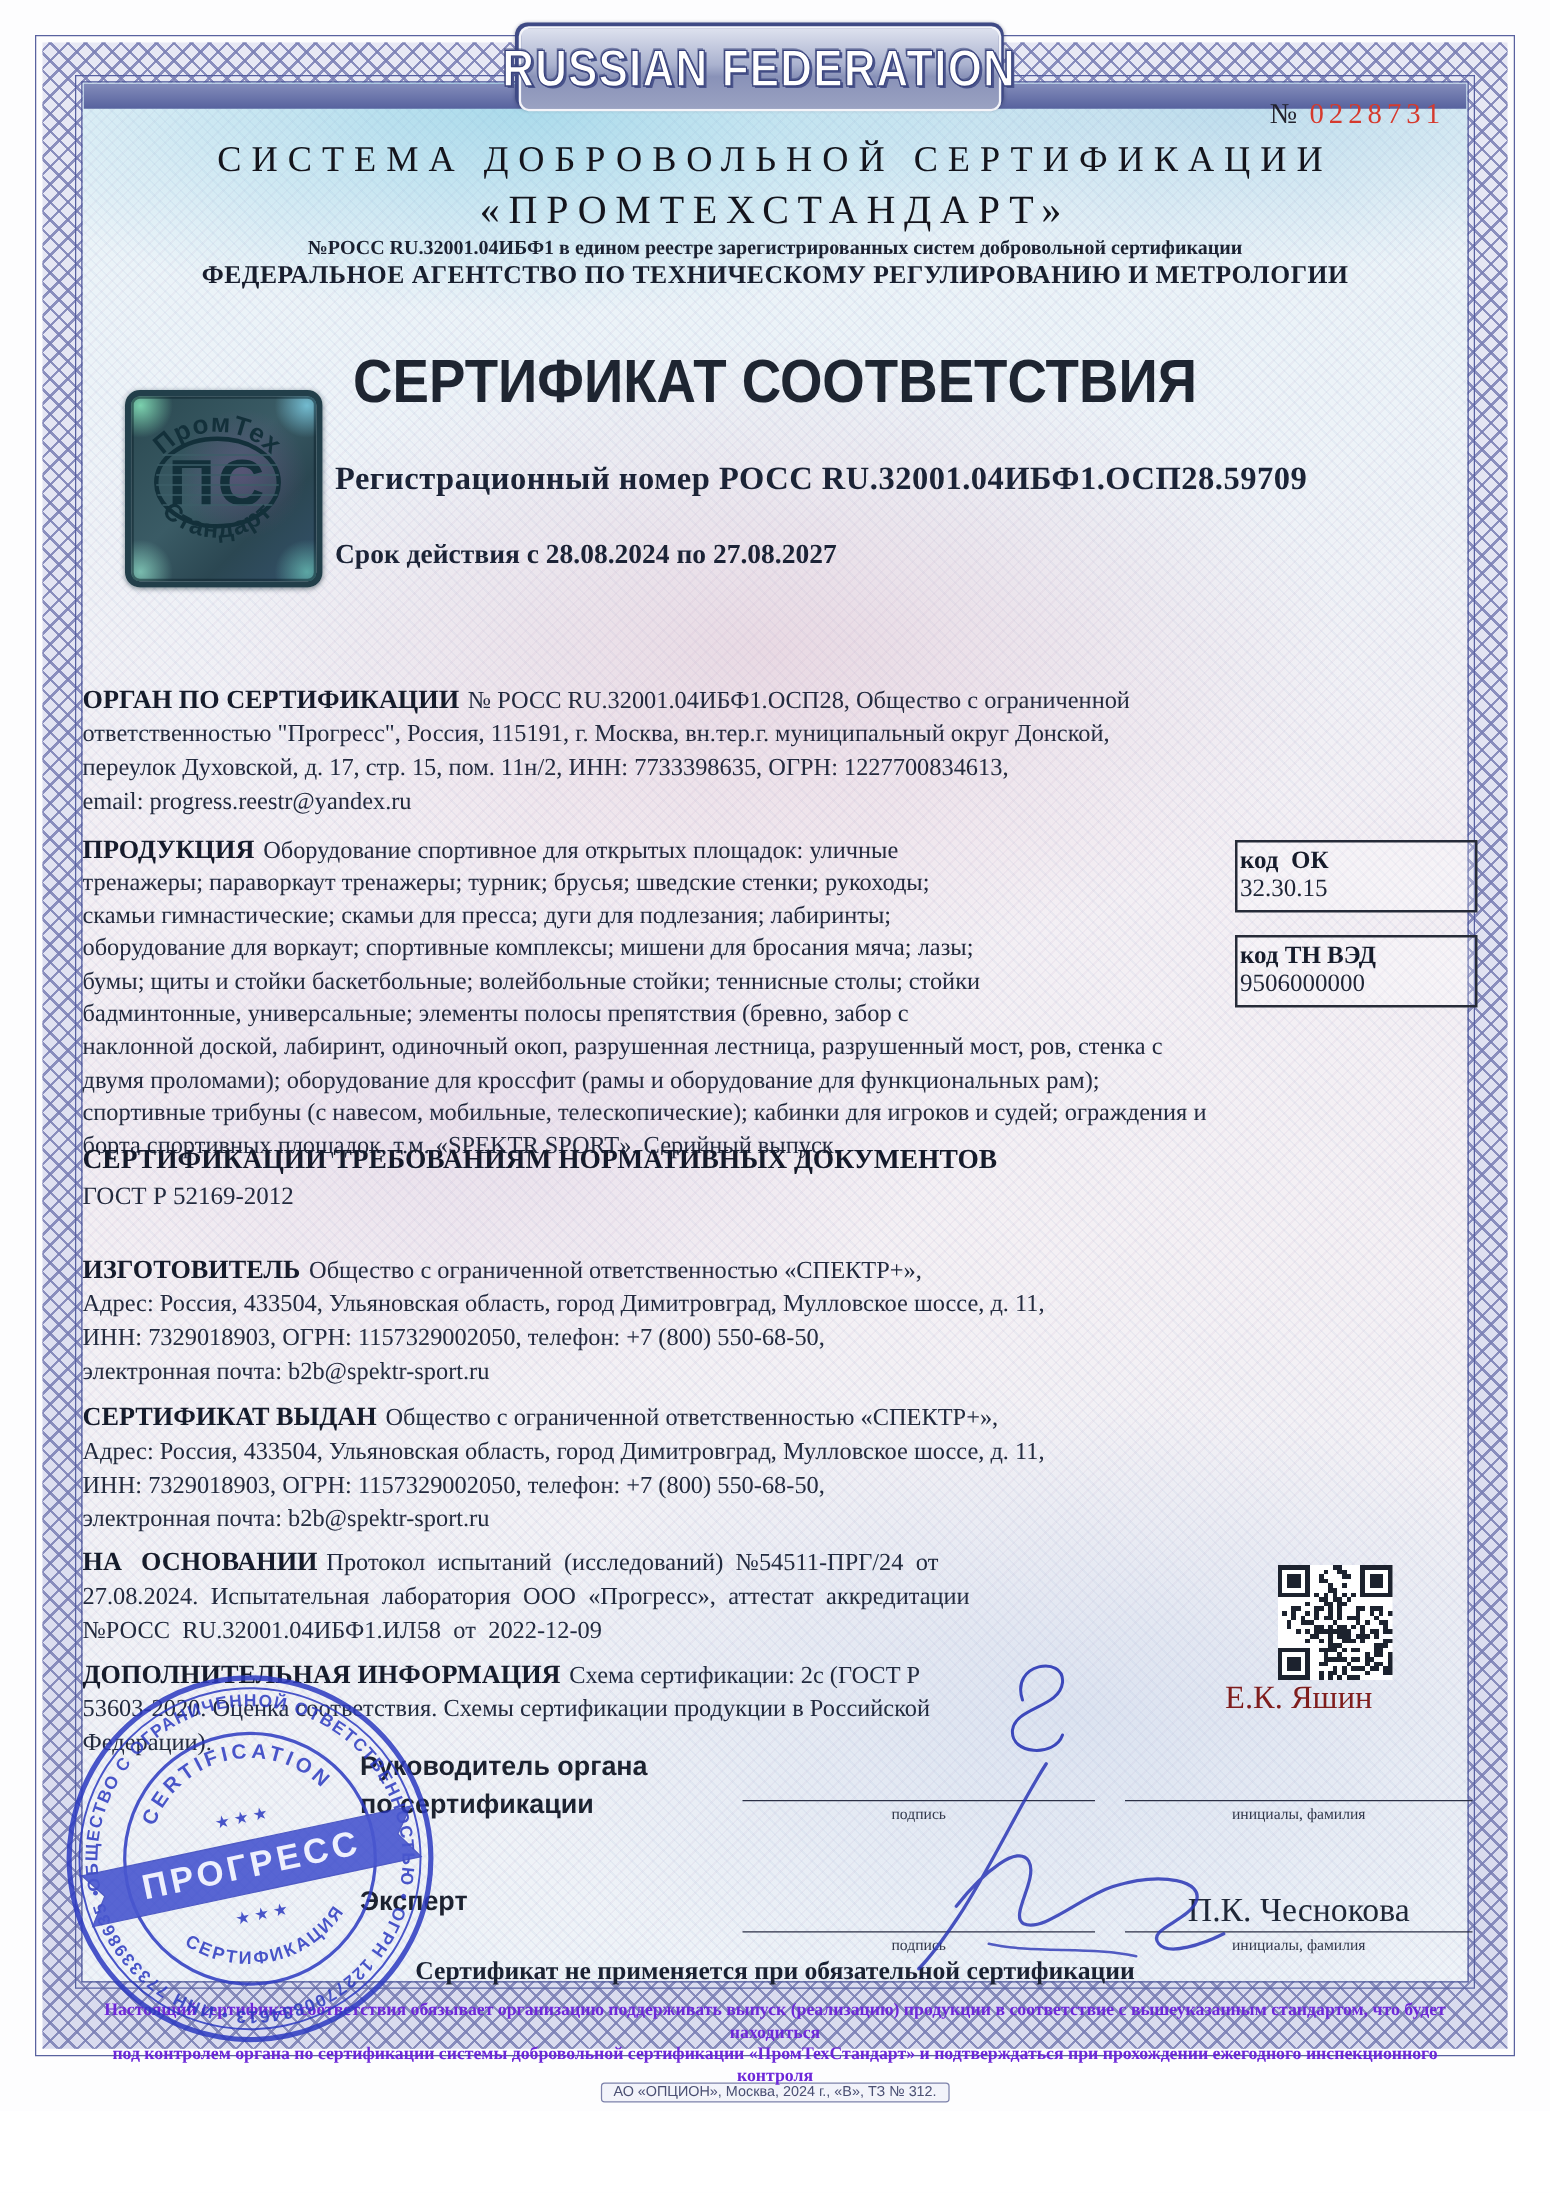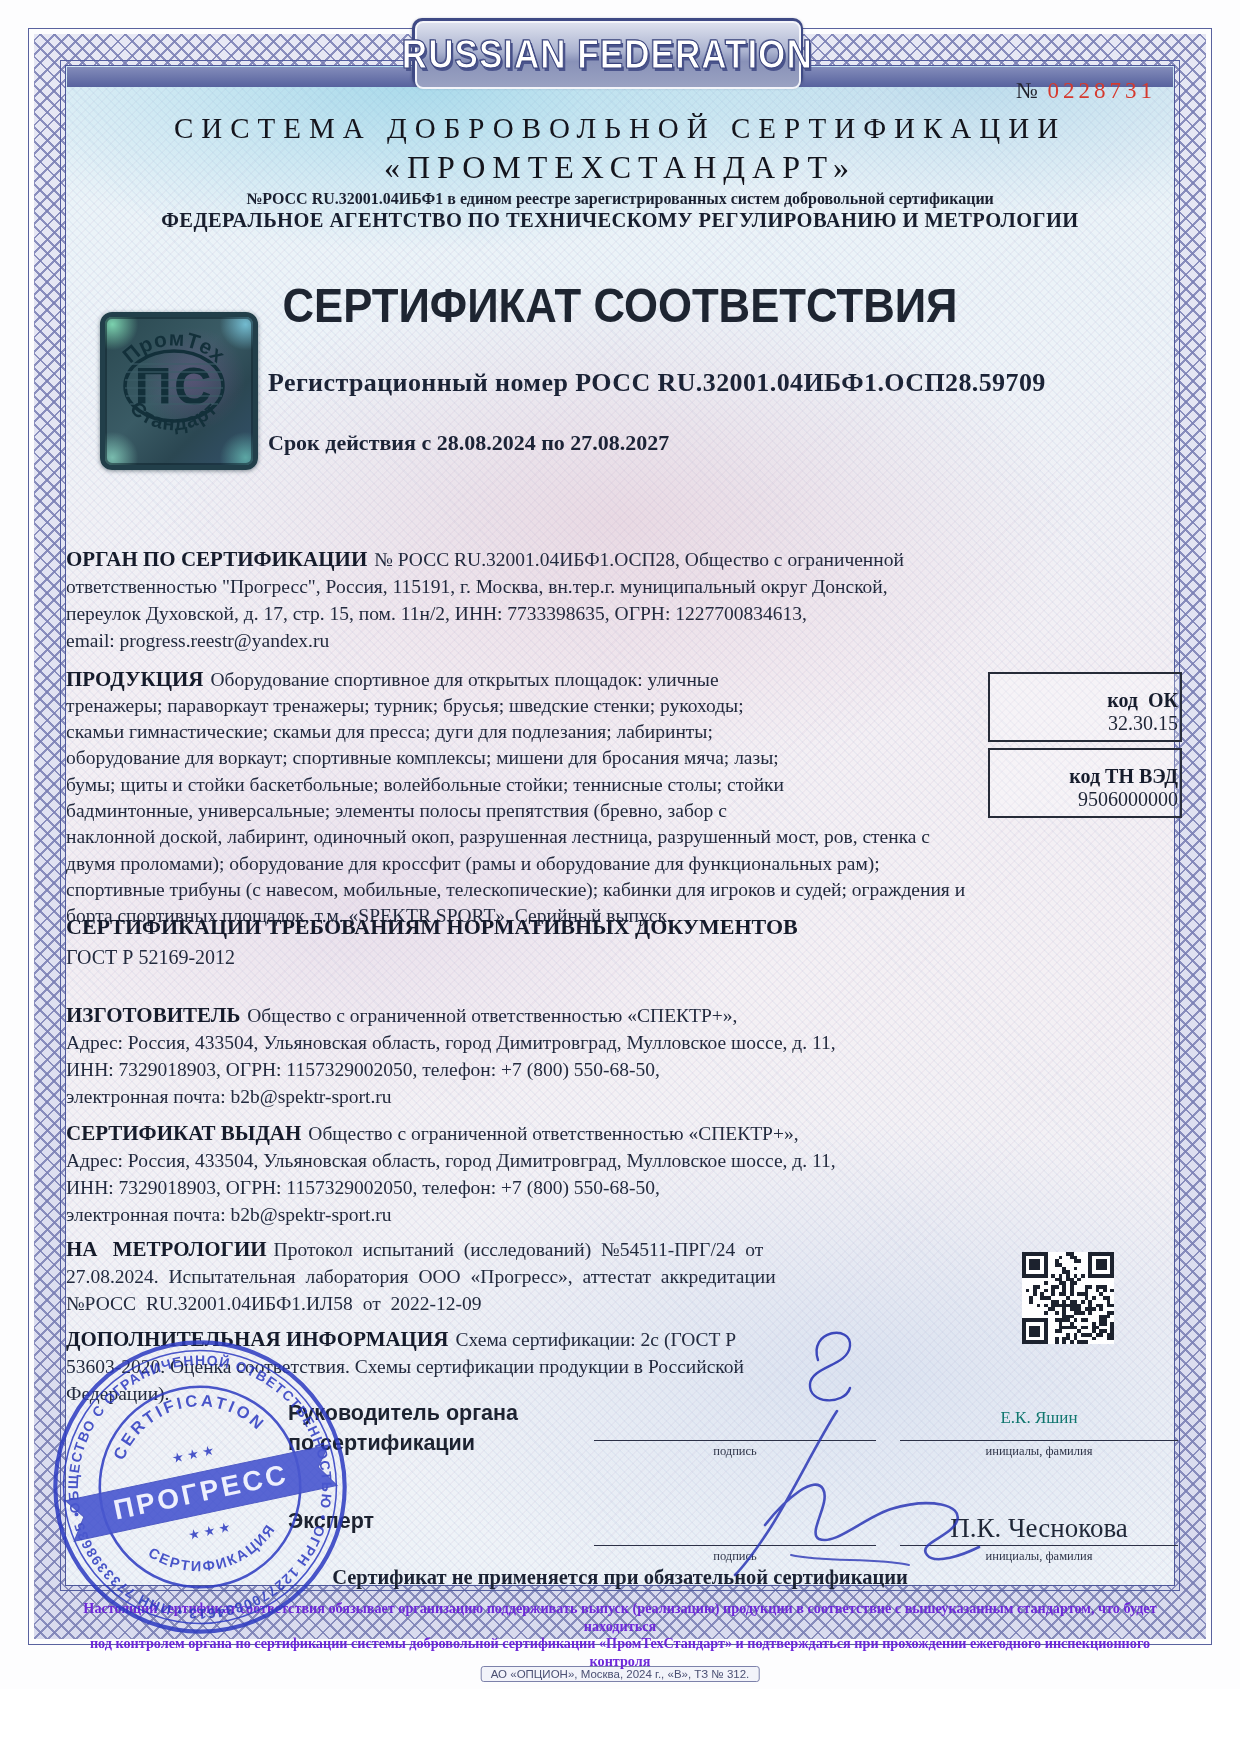--- a/index.html
+++ b/index.html
@@ -64,21 +64,21 @@
       radial-gradient(circle at 60% 42%, rgba(160,80,165,.3), transparent 42%),
       linear-gradient(135deg,#2a4850,#3a5b65 45%,#2b4752 70%,#34516b 100%);}
 
   
   .sec{position:absolute;left:66px;width:1000px;z-index:10;font-size:19.5px;line-height:27px;color:#222a3e;}
   .sec-title{font-weight:bold;font-size:21px;margin-right:7px;color:#151b2b;}
   .pre{white-space:pre-line;}
   .sec-body{top:526px;}
   .sec-product{top:646px;width:1060px;line-height:26.3px;}
   .code-box{position:absolute;left:988px;width:186px;z-index:10;border:2px solid #262b38;
-    text-align:right;padding:15px 2px 5px 2px;background:rgba(255,255,255,.25);}
+    text-align:left;padding:3px 2px 5px 2px;background:rgba(255,255,255,.25);}
   .code-box .lbl{font-weight:bold;font-size:20px;white-space:pre;color:#161c2c;}
   .code-box .val{font-size:20px;color:#1d2435;}
   .box-ok{top:672px;}
   .box-tn{top:748px;}
   .sec-standards-title{position:absolute;left:66px;top:914px;z-index:10;font-size:22px;font-weight:bold;color:#141a2a;}
   .sec-standards-text{position:absolute;left:66px;top:946px;z-index:10;font-size:20px;color:#222a3e;}
   .sec-manufacturer{top:982px;}
   .sec-issued{top:1100px;}
   .sec-basis{top:1216px;width:900px;word-spacing:5px;}
   .sec-basis .sec-title{word-spacing:10px;}
@@ -93,21 +93,21 @@
   .role{position:absolute;left:288px;z-index:10;font-family:"Liberation Sans",sans-serif;
     font-weight:bold;font-size:21.5px;line-height:30px;color:#1c2230;}
   .role-head{top:1398px;}
   .role-expert{top:1506px;}
   .sig-line{position:absolute;border-top:1.5px solid #2c3147;z-index:10;}
   .lab{position:absolute;z-index:10;text-align:center;font-size:12.5px;color:#30364a;}
   .line-sign1{left:594px;top:1440px;width:282px;}
   .lab-sign1{left:594px;top:1444px;width:282px;}
   .line-name1{left:900px;top:1440px;width:278px;}
   .lab-name1{left:900px;top:1444px;width:278px;}
-  .name1{position:absolute;left:900px;top:1408px;width:278px;text-align:center;z-index:10;font-size:17px;color:#0f766e;}
+  .name1{position:absolute;left:900px;top:1343px;width:278px;text-align:center;z-index:10;font-size:26px;color:#7f1d1d;}
   .line-sign2{left:594px;top:1545px;width:282px;}
   .lab-sign2{left:594px;top:1549px;width:282px;}
   .line-name2{left:900px;top:1545px;width:278px;}
   .lab-name2{left:900px;top:1549px;width:278px;}
   .name2{position:absolute;left:900px;top:1513px;width:278px;text-align:center;z-index:10;font-size:27px;color:#1f2737;}
 
   .restriction{position:absolute;left:0;right:0;top:1566px;text-align:center;z-index:10;
     font-size:20.5px;font-weight:bold;color:#1a2132;}
   .obligation{position:absolute;left:78px;right:78px;top:1600px;text-align:center;z-index:10;
     font-size:14.2px;font-weight:bold;line-height:17.5px;color:#6d28d9;}
@@ -209,21 +209,21 @@
   <p class="sec sec-manufacturer"><b class="sec-title">ИЗГОТОВИТЕЛЬ</b><span class="pre">Общество с ограниченной ответственностью «СПЕКТР+»,
 Адрес: Россия, 433504, Ульяновская область, город Димитровград, Мулловское шоссе, д. 11,
 ИНН: 7329018903, ОГРН: 1157329002050, телефон: +7 (800) 550-68-50,
 электронная почта: b2b@spektr-sport.ru</span></p>
 
   <p class="sec sec-issued"><b class="sec-title">СЕРТИФИКАТ ВЫДАН</b><span class="pre">Общество с ограниченной ответственностью «СПЕКТР+»,
 Адрес: Россия, 433504, Ульяновская область, город Димитровград, Мулловское шоссе, д. 11,
 ИНН: 7329018903, ОГРН: 1157329002050, телефон: +7 (800) 550-68-50,
 электронная почта: b2b@spektr-sport.ru</span></p>
 
-  <p class="sec sec-basis"><b class="sec-title">НА МЕТРОЛОГИИ</b><span class="pre">Протокол испытаний (исследований) №54511-ПРГ/24 от
+  <p class="sec sec-basis"><b class="sec-title">НА ОСНОВАНИИ</b><span class="pre">Протокол испытаний (исследований) №54511-ПРГ/24 от
 27.08.2024. Испытательная лаборатория ООО «Прогресс», аттестат аккредитации
 №РОСС RU.32001.04ИБФ1.ИЛ58 от 2022-12-09</span></p>
 
   <p class="sec sec-additional"><b class="sec-title">ДОПОЛНИТЕЛЬНАЯ ИНФОРМАЦИЯ</b><span class="pre">Схема сертификации: 2с (ГОСТ Р
 53603-2020. Оценка соответствия. Схемы сертификации продукции в Российской
 Федерации).</span></p>
 
   <div class="qr-wrap">
     <svg id="qr-svg" viewBox="0 0 25 25" width="92" height="92" style="shape-rendering:crispEdges">
       <rect x="0" y="0" width="25" height="25" fill="#ffffff"></rect>

